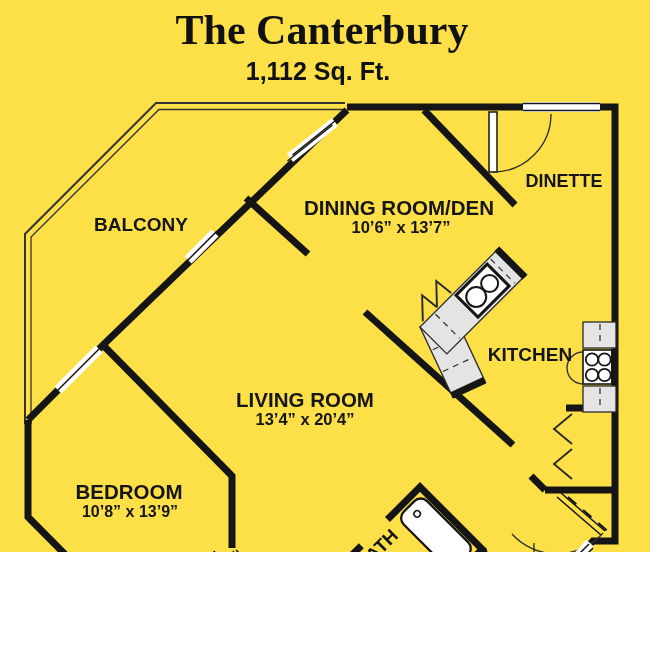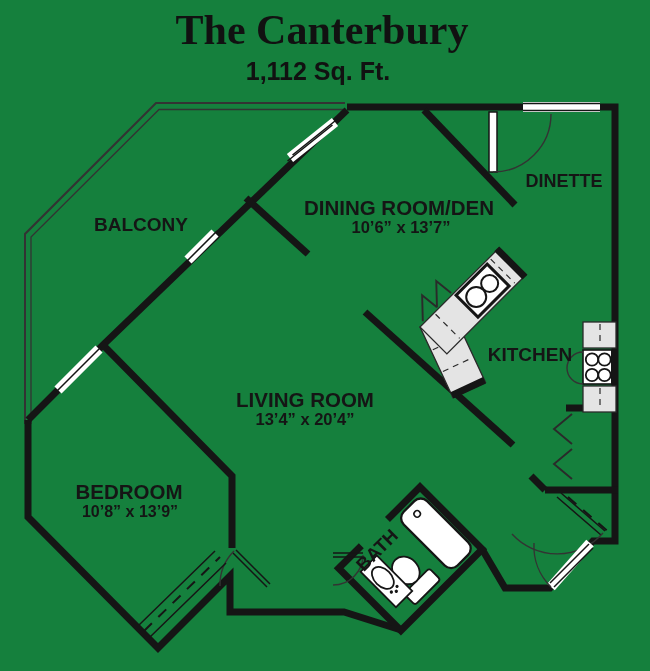--- a/index.html
+++ b/index.html
@@ -1,16 +1,16 @@
 <!DOCTYPE html>
 <html><head>
 <meta charset="utf-8">
 <style>
   html,body{margin:0;padding:0;background:#fff;}
-  .stage{position:relative;width:650px;height:671px;background:#15803d;overflow:hidden;}
+  .stage{position:relative;width:650px;height:552px;background:#fde047;overflow:hidden;}
   svg{display:block;}
   .title-text{font-family:"Liberation Serif","DejaVu Serif",serif;font-weight:bold;fill:#111;}
   .subtitle-text{font-family:"Liberation Sans","DejaVu Sans",sans-serif;font-weight:bold;fill:#111;}
   .lbl{font-family:"Liberation Sans","DejaVu Sans",sans-serif;font-weight:bold;fill:#151515;}
   .wall{stroke:#151515;stroke-width:7;fill:none;stroke-linecap:butt;stroke-linejoin:miter;}
   .rail{stroke:#333;stroke-width:2;fill:none;}
   .rail2{stroke:#333;stroke-width:1.3;fill:none;}
   .winwhite{stroke:#ffffff;stroke-width:10;fill:none;}
   .winline{stroke:#151515;stroke-width:1.5;fill:none;}
   .arc{stroke:#333;stroke-width:1.4;fill:none;}

